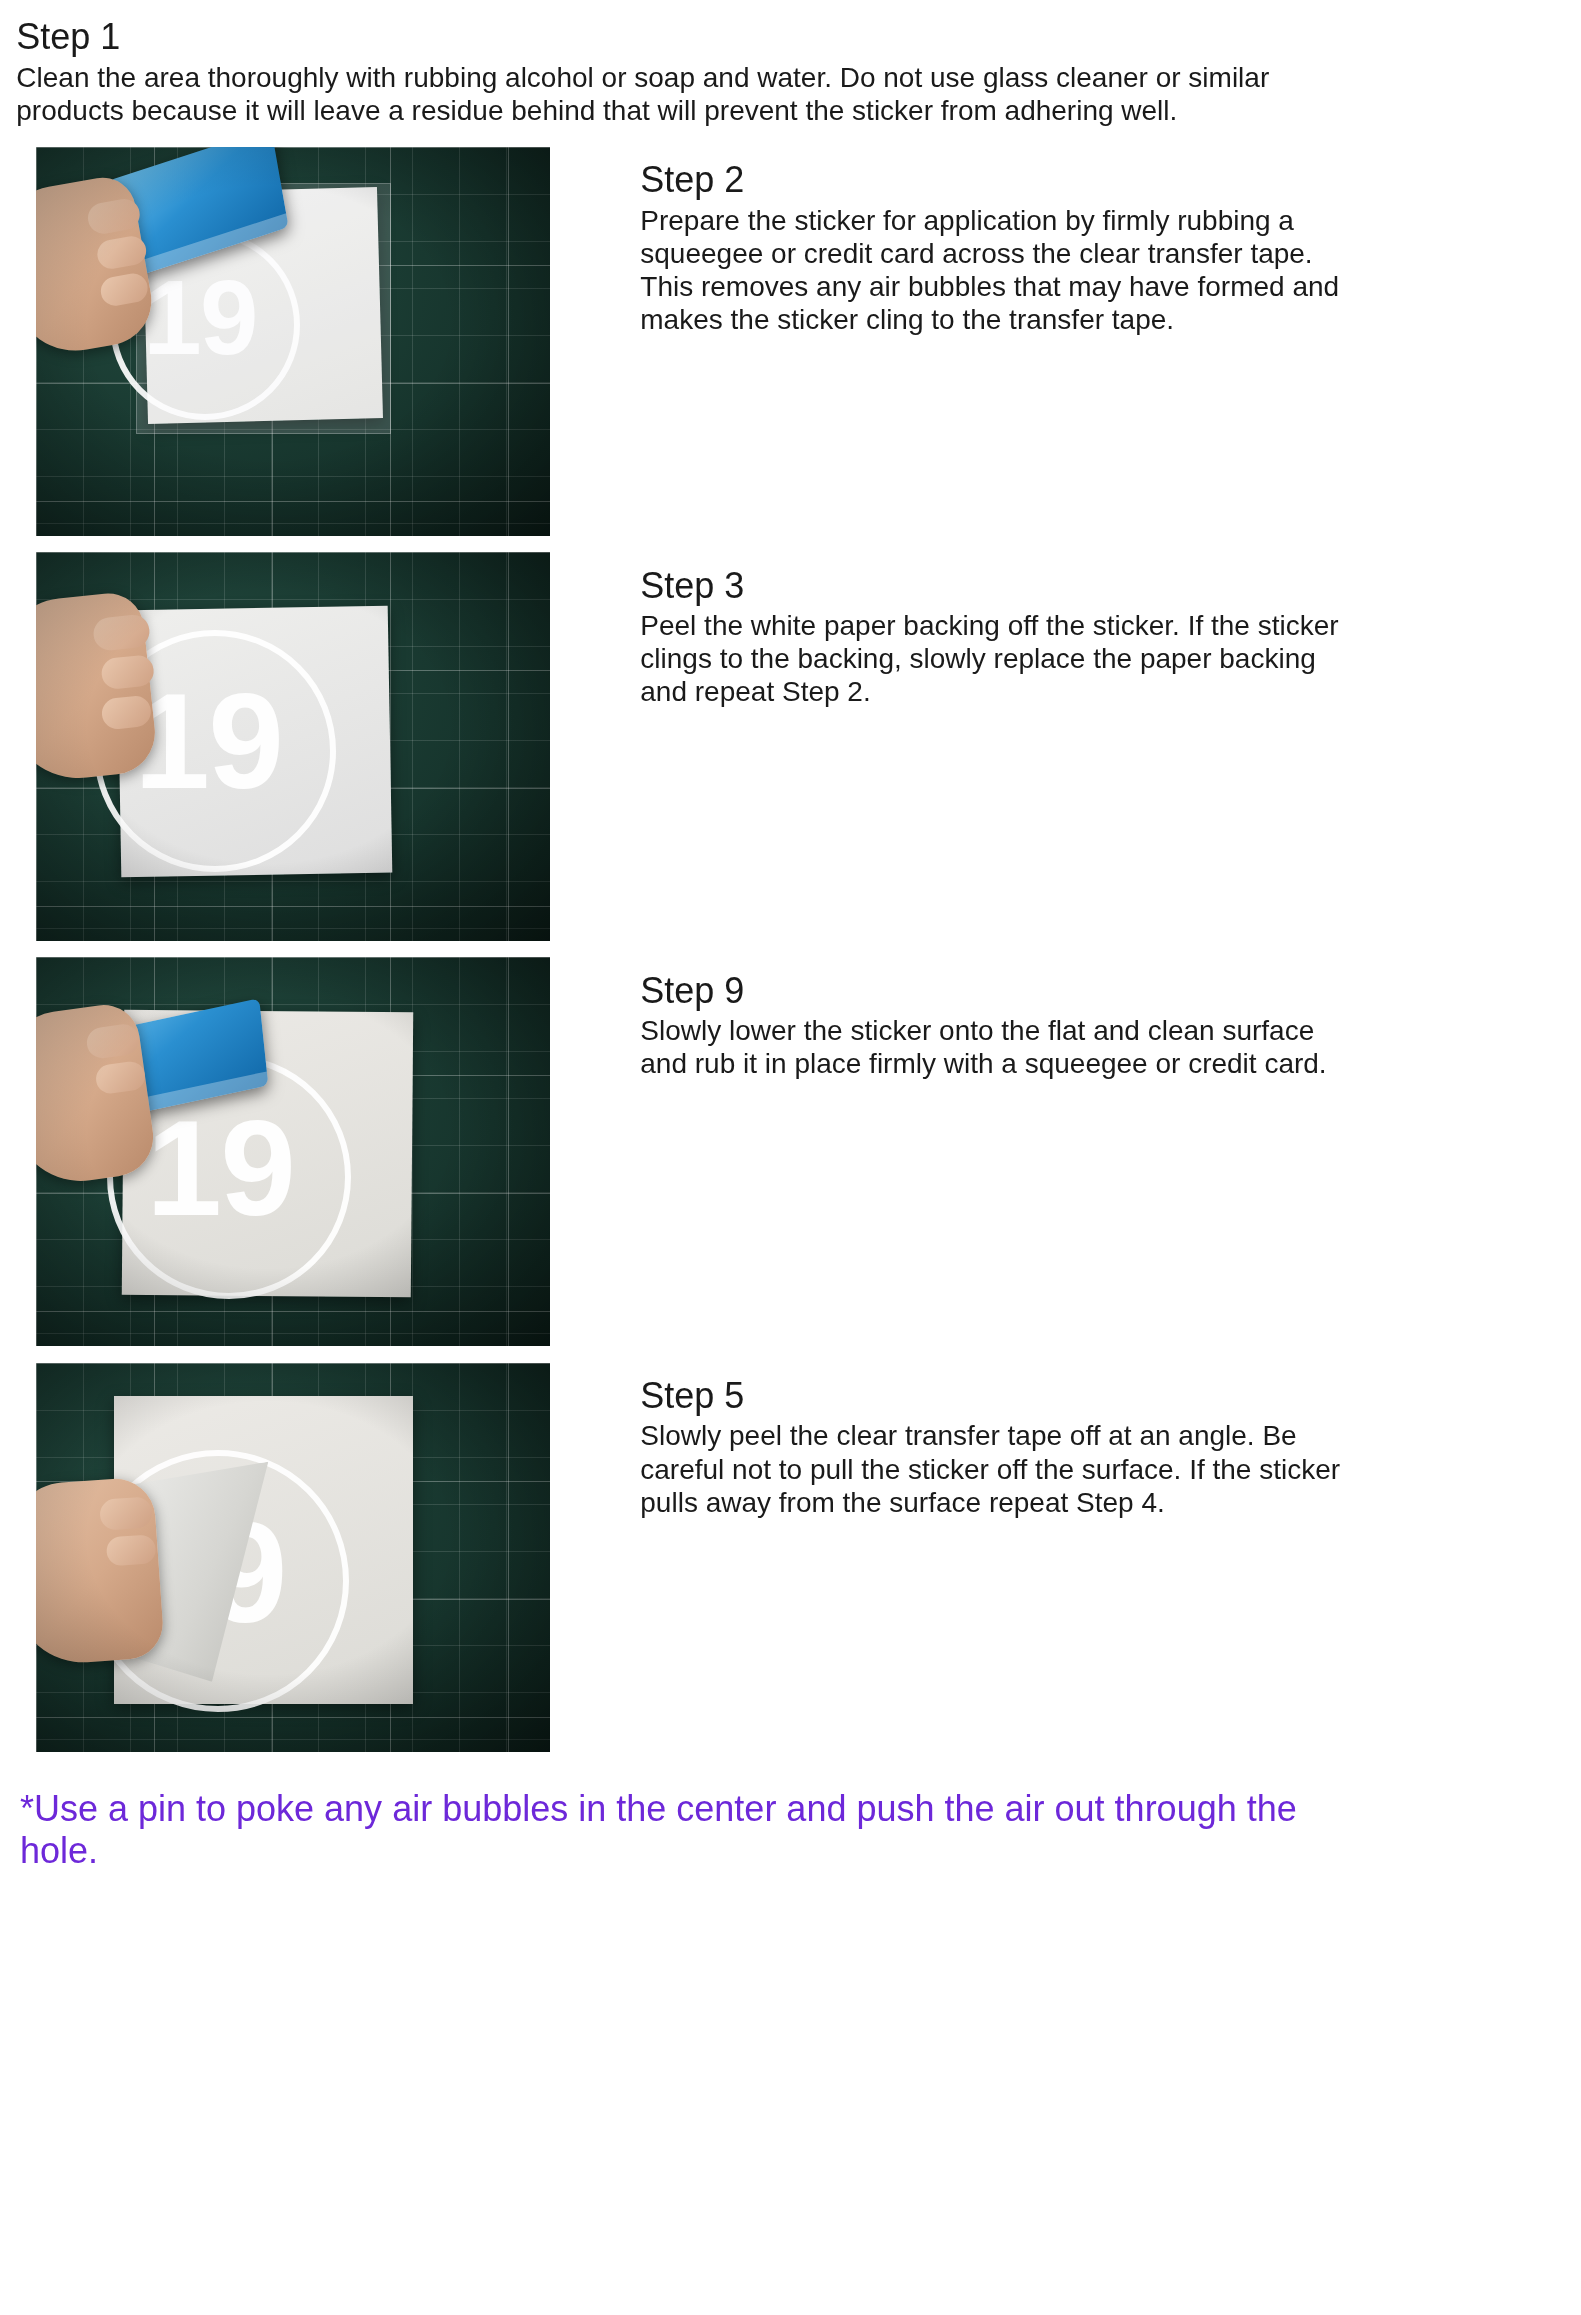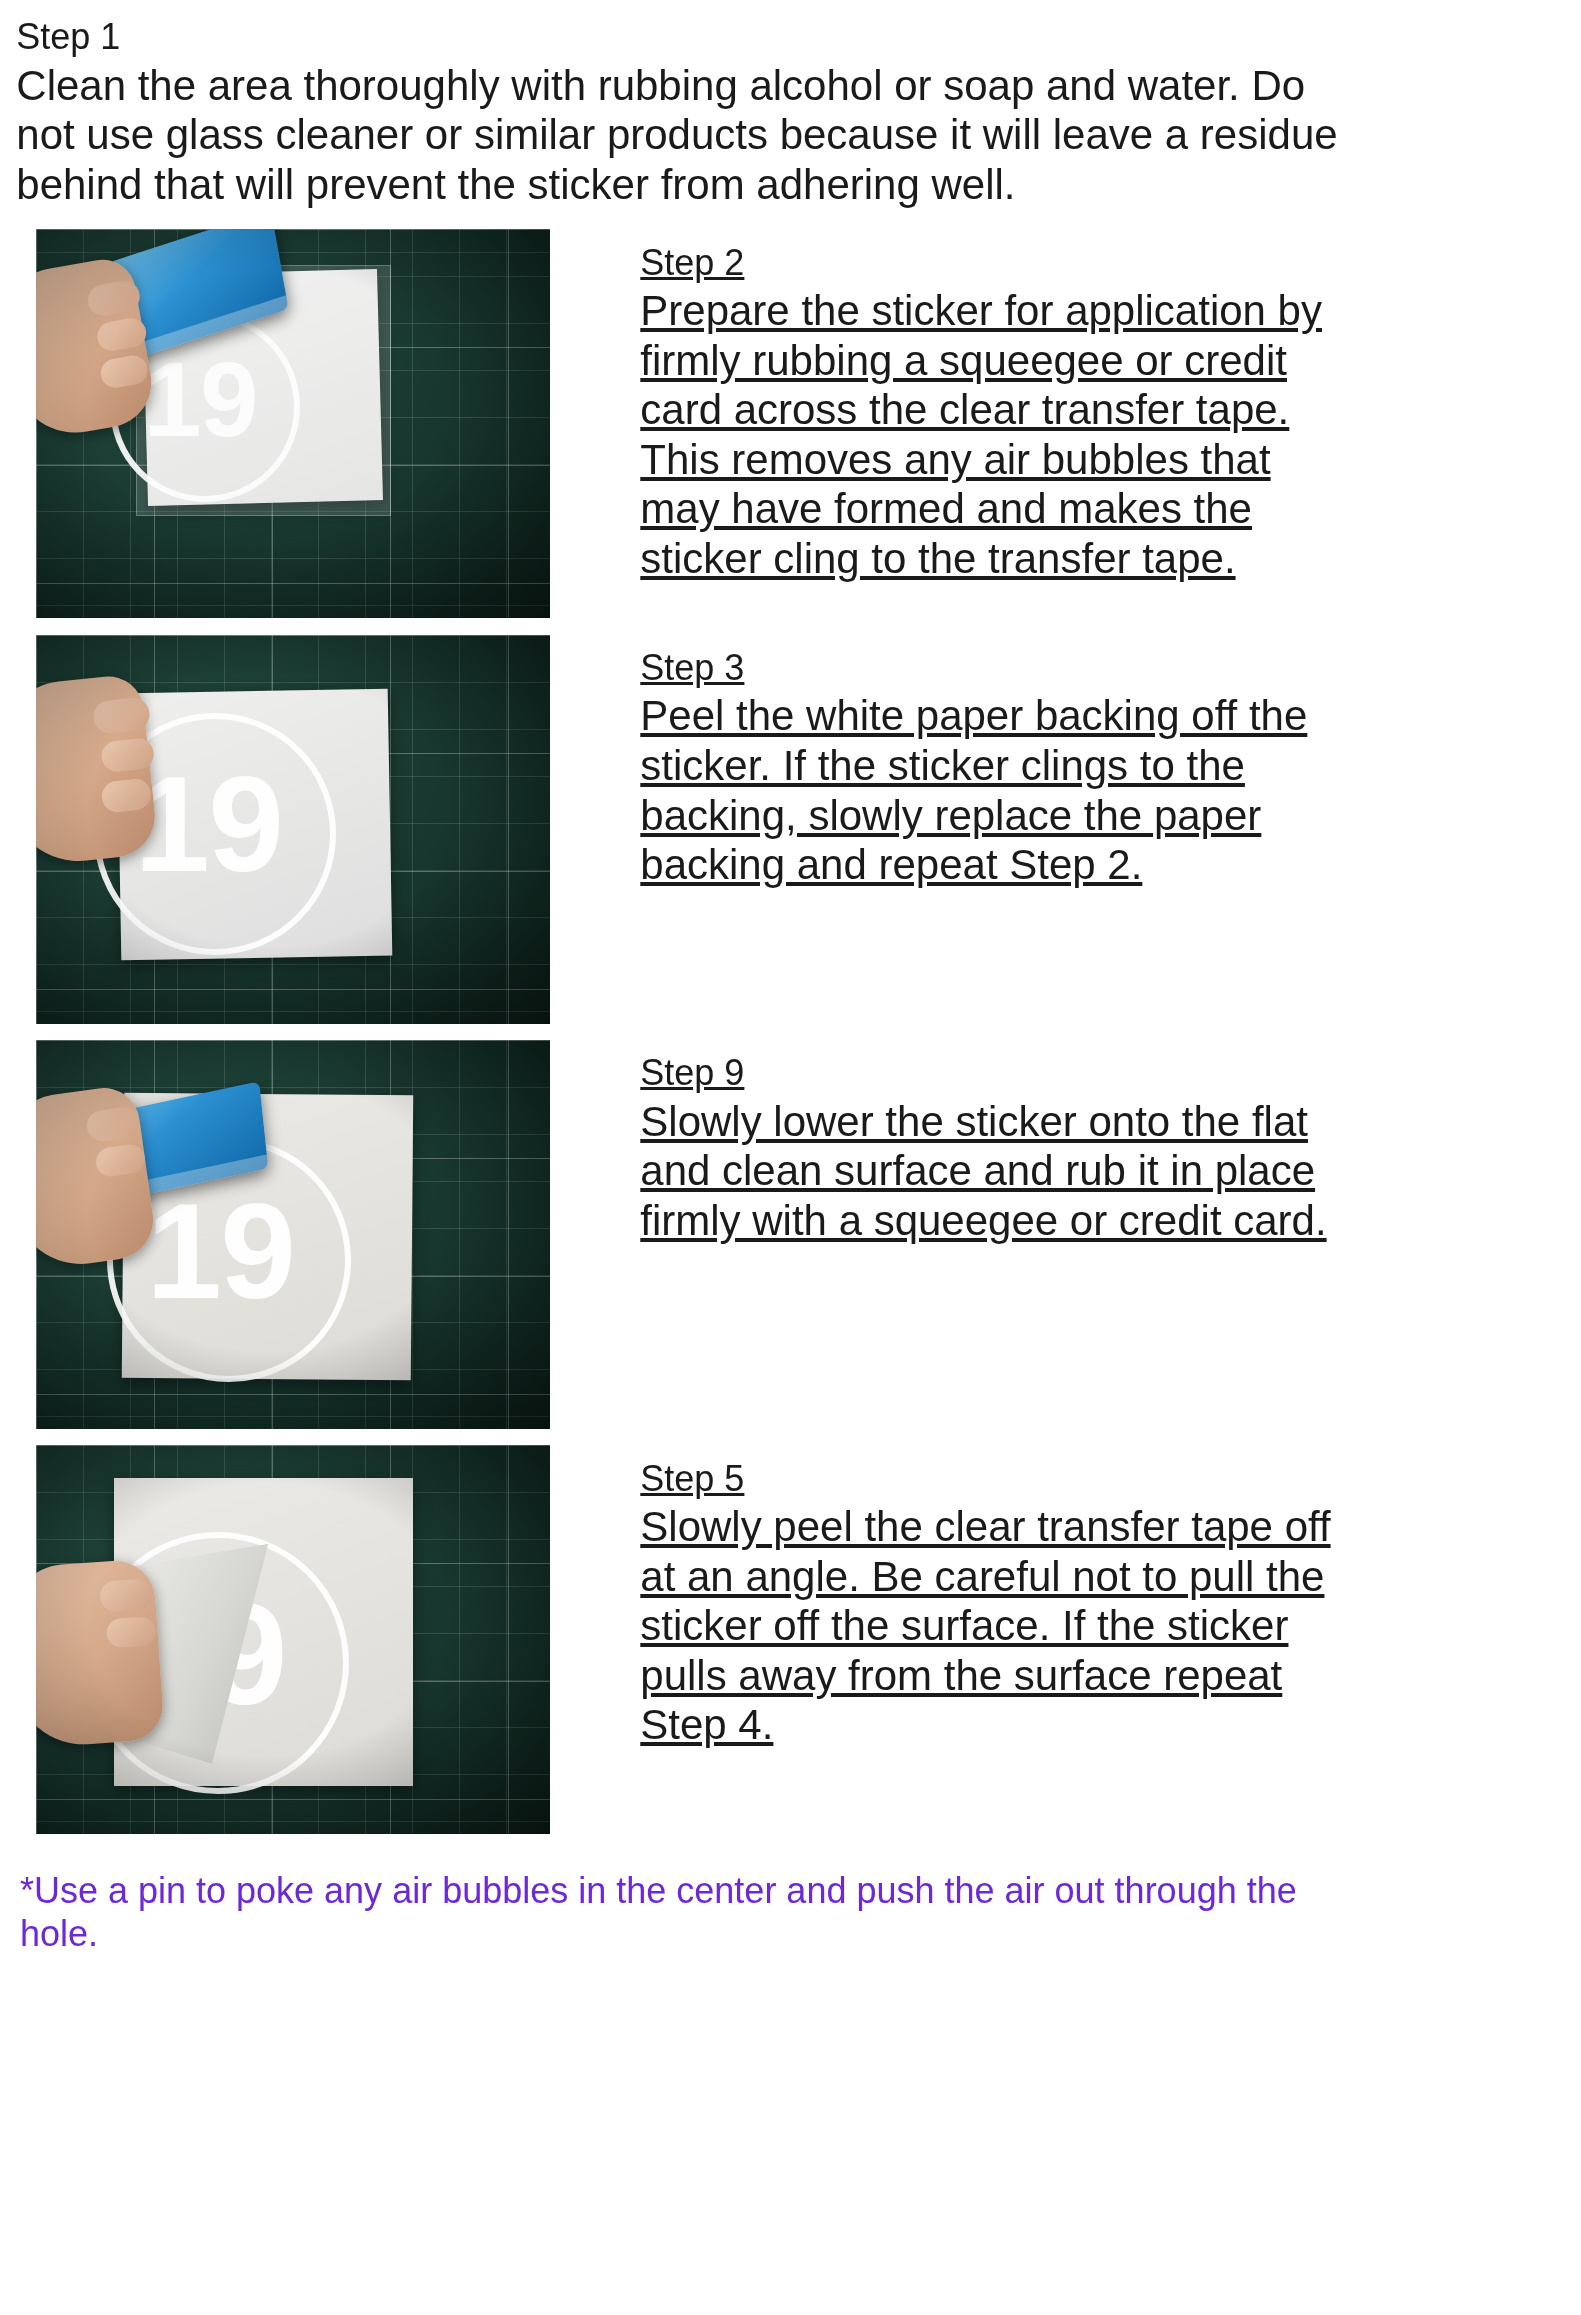--- a/index.html
+++ b/index.html
@@ -27,21 +27,21 @@
     margin: 0 0 20px 0;
   }
   .step-title {
     font-size: 36px;
     line-height: 1.18;
     font-weight: 400;
     color: #1a1a1a;
     margin: 0 0 1.8px 0;
   }
   .step-body {
-    font-size: 42px;
+    font-size: 28px;
     line-height: 1.18;
     font-weight: 400;
     color: #1a1a1a;
     margin: 0;
   }
   .intro .step-body {
     max-width: 1529px;
   }
 
   
@@ -58,21 +58,20 @@
     width: 534px;
     padding-left: 20px;
     box-sizing: border-box;
   }
   .text-col {
     flex: 1 1 auto;
     padding-left: 90px;
     padding-top: 12.7px;
     box-sizing: border-box;
     max-width: 905px;
-    text-decoration: underline;
   }
 
   
   .photo {
     position: relative;
     width: 514px;
     height: 389px;
     overflow: hidden;
     background: #17362e;
   }

